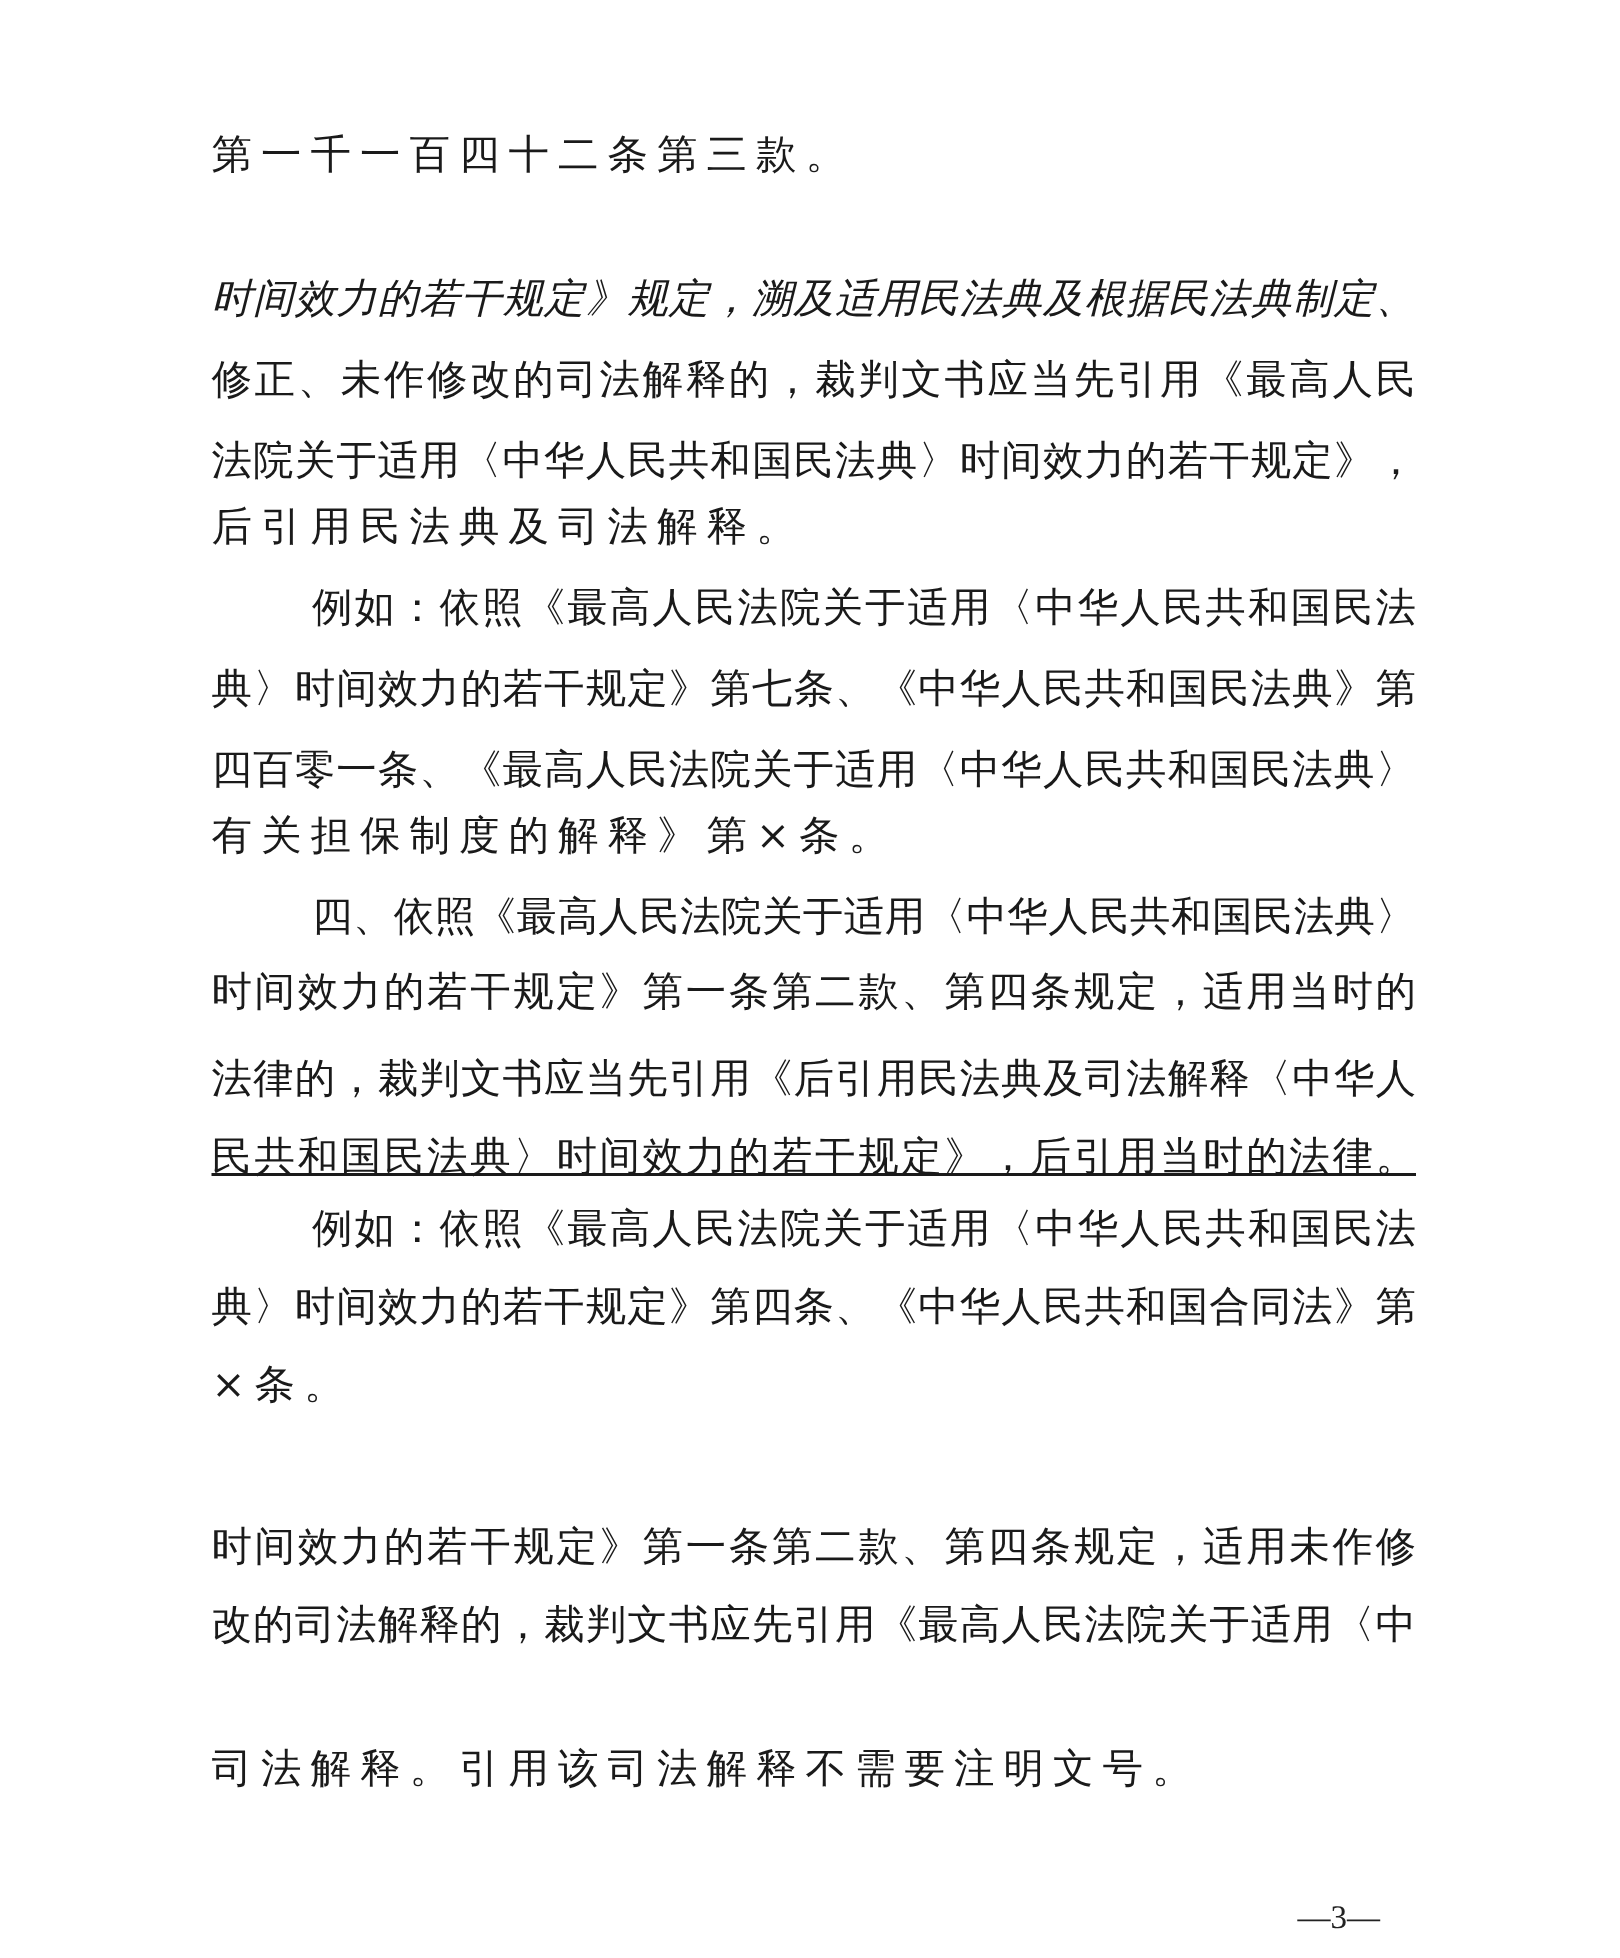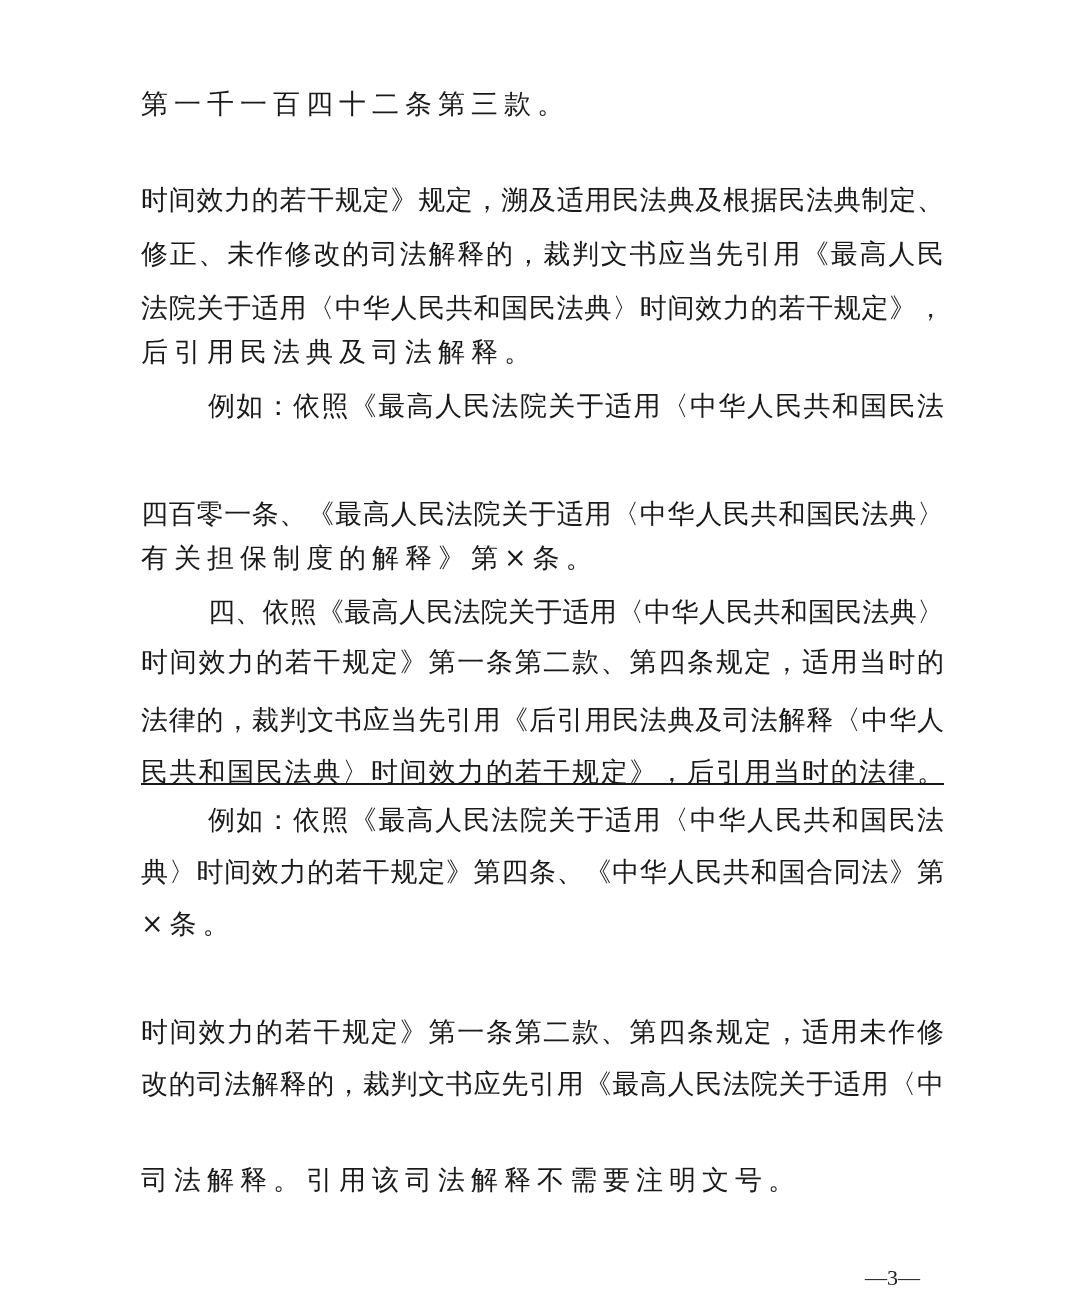--- a/index.html
+++ b/index.html
@@ -52,26 +52,27 @@
     letter-spacing: 0;
   }
 </style>
 </head>
 <body>
 
 <div class="page">
 
   <div class="line last" style="top:72px;margin-top:12px;">第一千一百四十二条第三款。</div>
 
-  <div class="line" style="top:180px;">时间效力的若干规定》规定，溯及适用民法典及根据民法典制定、</div>
+  <div class="line" style="top:180px;font-style:italic;">时间效力的若干规定》规定，溯及适用民法典及根据民法典制定、</div>
   <div class="line" style="top:234px;">修正、未作修改的司法解释的，裁判文书应当先引用《最高人民</div>
   <div class="line" style="top:288px;">法院关于适用〈中华人民共和国民法典〉时间效力的若干规定》，</div>
   <div class="line last" style="top:332px;">后引用民法典及司法解释。</div>
 
   <div class="line indent" style="top:386px;">例如：依照《最高人民法院关于适用〈中华人民共和国民法</div>
+  <div class="line" style="top:440px;">典〉时间效力的若干规定》第七条、《中华人民共和国民法典》第</div>
   <div class="line last" style="top:538px;">有关担保制度的解释》第×条。</div>
   <div class="line" style="top:494px;">四百零一条、《最高人民法院关于适用〈中华人民共和国民法典〉</div>
 
   <div class="line indent" style="top:592px;">四、依照《最高人民法院关于适用〈中华人民共和国民法典〉</div>
   <div class="line" style="top:642px;">时间效力的若干规定》第一条第二款、第四条规定，适用当时的</div>
   <div class="line" style="top:700px;">法律的，裁判文书应当先引用《后引用民法典及司法解释〈中华人</div>
   <div class="line" style="top:752px;text-decoration:underline;">民共和国民法典〉时间效力的若干规定》，后引用当时的法律。</div>
 
   <div class="line indent" style="top:800px;">例如：依照《最高人民法院关于适用〈中华人民共和国民法</div>
   <div class="line" style="top:852px;">典〉时间效力的若干规定》第四条、《中华人民共和国合同法》第</div>

